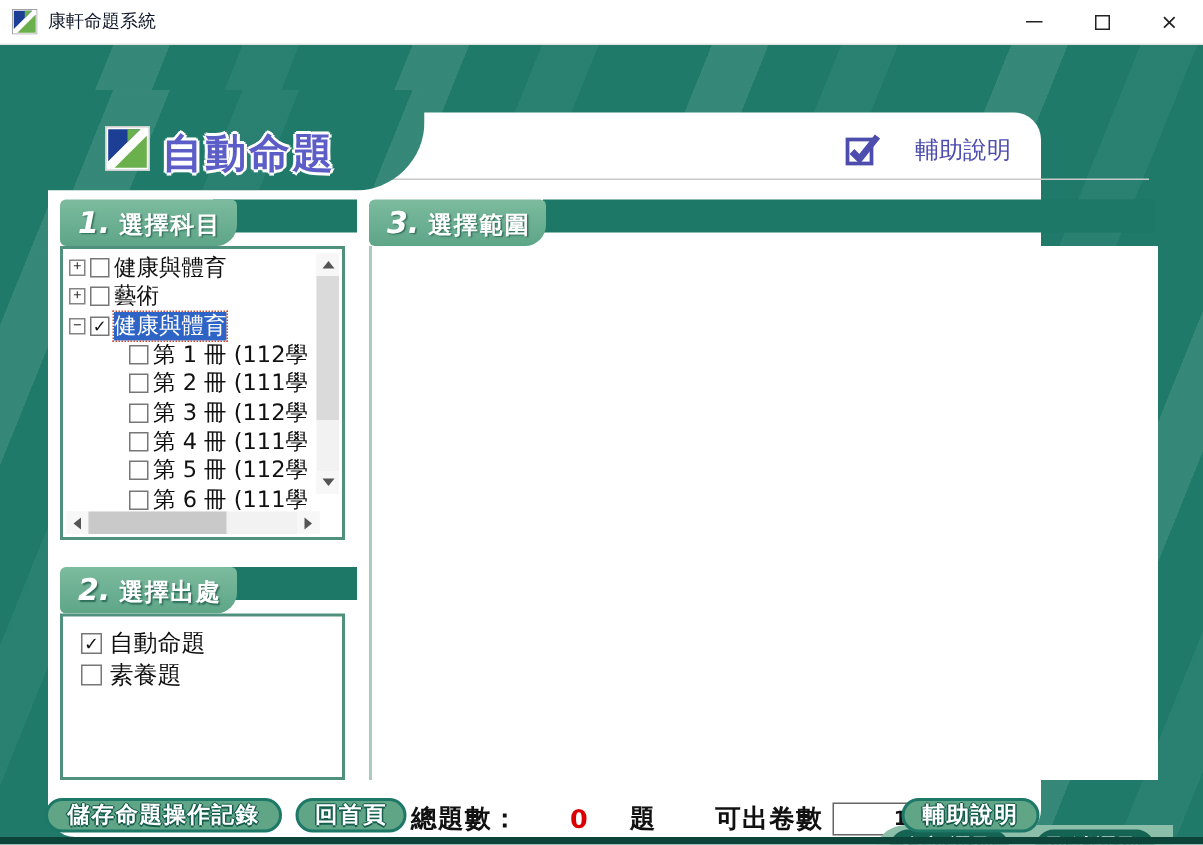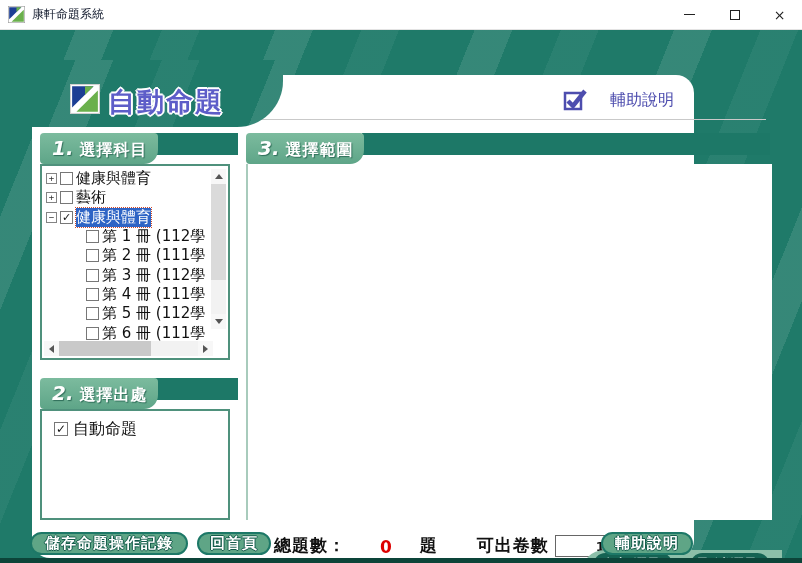--- a/index.html
+++ b/index.html
@@ -246,20 +246,24 @@
       <div class="step-tab" style="left:8px; top:303px;">
         <span class="step-num">2.</span>
         <span class="step-title">選擇出處</span>
       </div>
 
       <div class="panel-body" id="p2-body">
           <div class="opt-row">
             <span class="xbox">✓</span>
             <span class="opt-label">自動命題</span>
           </div>
+          <div class="opt-row">
+            <span class="xbox"></span>
+            <span class="opt-label">素養題</span>
+          </div>
         </div>
 
       <div class="step-bar" style="left:330px; top:58px; width:408px;"></div>
       <div class="step-tab" style="left:214px; top:58px;">
         <span class="step-num">3.</span>
         <span class="step-title">選擇範圍</span>
       </div>
 
       <div class="panel-body" id="p3-body"></div>
 

